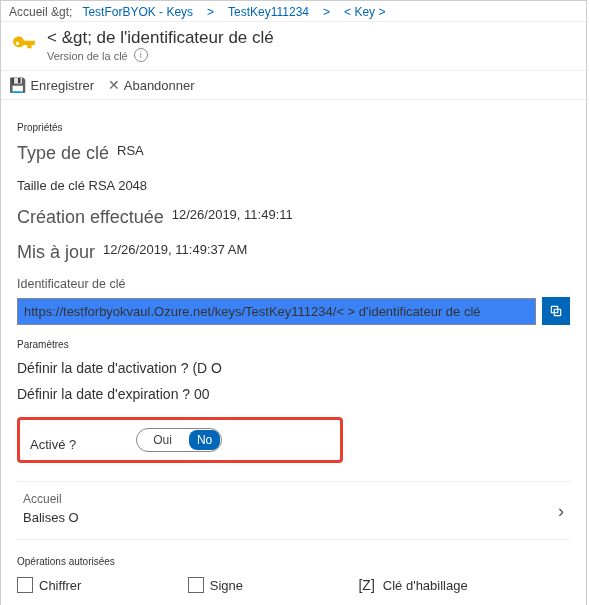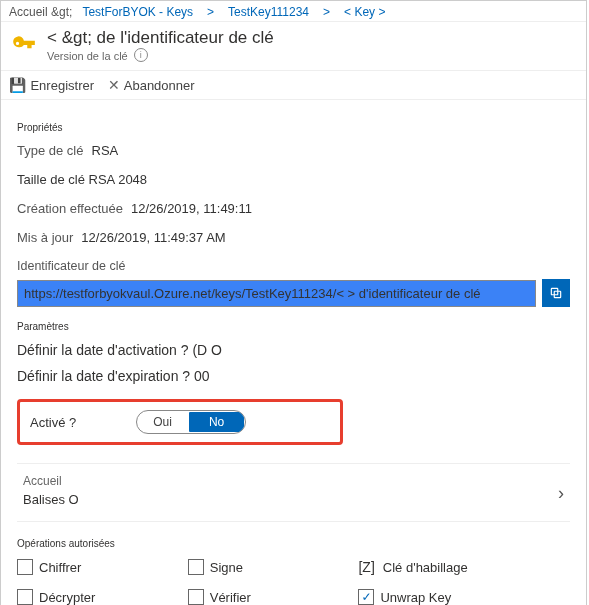--- a/index.html
+++ b/index.html
@@ -55,21 +55,21 @@
     gap: 14px;
     font-size: 13px;
     color: #444;
   }
   .cmdbar .cmd { display:flex; align-items:center; gap:4px; cursor:pointer; }
   .save-icon, .discard-icon { font-size:14px; color:#666; }
   
   .content { padding: 18px 16px 12px 16px; }
   .section-heading { font-size: 10px; margin: 4px 0 10px 0; }
   .prop-row { font-size: 13px; color:#333; margin: 0 0 14px 0; display:flex; gap:8px; }
-  .prop-row .label { color:#555; font-size:13px; }
+  .prop-row .label { color:#555; font-size:18px; }
   .field-block { margin: 8px 0 10px 0; }
   .field-label { font-size:12.5px; color:#555; margin-bottom:6px; }
   .id-row { display:flex; gap:6px; align-items:center; }
   .id-input {
     flex: 1 1 auto;
     border: 1px solid #888;
     padding: 5px 6px;
     font-size: 13px;
     font-family: inherit;
     color:#333;
@@ -83,21 +83,21 @@
     display:flex; align-items:center; justify-content:center;
     cursor:pointer;
   }
   .params .line { font-size:14px; margin: 10px 0; }
   
   .enabled-box {
     border: 3px solid #e73e2e;
     border-radius: 4px;
     padding: 8px 10px;
     display: flex;
-    align-items: center;
+    align-items: flex-end;
     gap: 60px;
     margin-top: 15px;
     width: 300px;
   }
   .enabled-label { font-size:13px; color:#333; }
   .seg-toggle {
     display:flex;
     border: 1px solid #888;
     border-radius: 14px;
     overflow: hidden;
@@ -107,23 +107,23 @@
   }
   .seg-toggle .seg {
     padding: 2px 16px;
     display:flex; align-items:center; justify-content:center;
     cursor:pointer;
   }
   .seg-toggle .seg.yes { color:#444; }
   .seg-toggle .seg.no {
     background:#0067b8;
     color:#fff;
-    border-radius: 1px;
+    border-radius: 8px;
     margin:1px;
-    padding: 1px 20px;
+    padding: 1px 8px;
   }
   
   .tags-row {
     border-top: 1px solid #eee;
     border-bottom: 1px solid #eee;
     padding: 10px 0 14px 6px;
     margin-top: 18px;
     position: relative;
   }
   .tags-row .chev {

